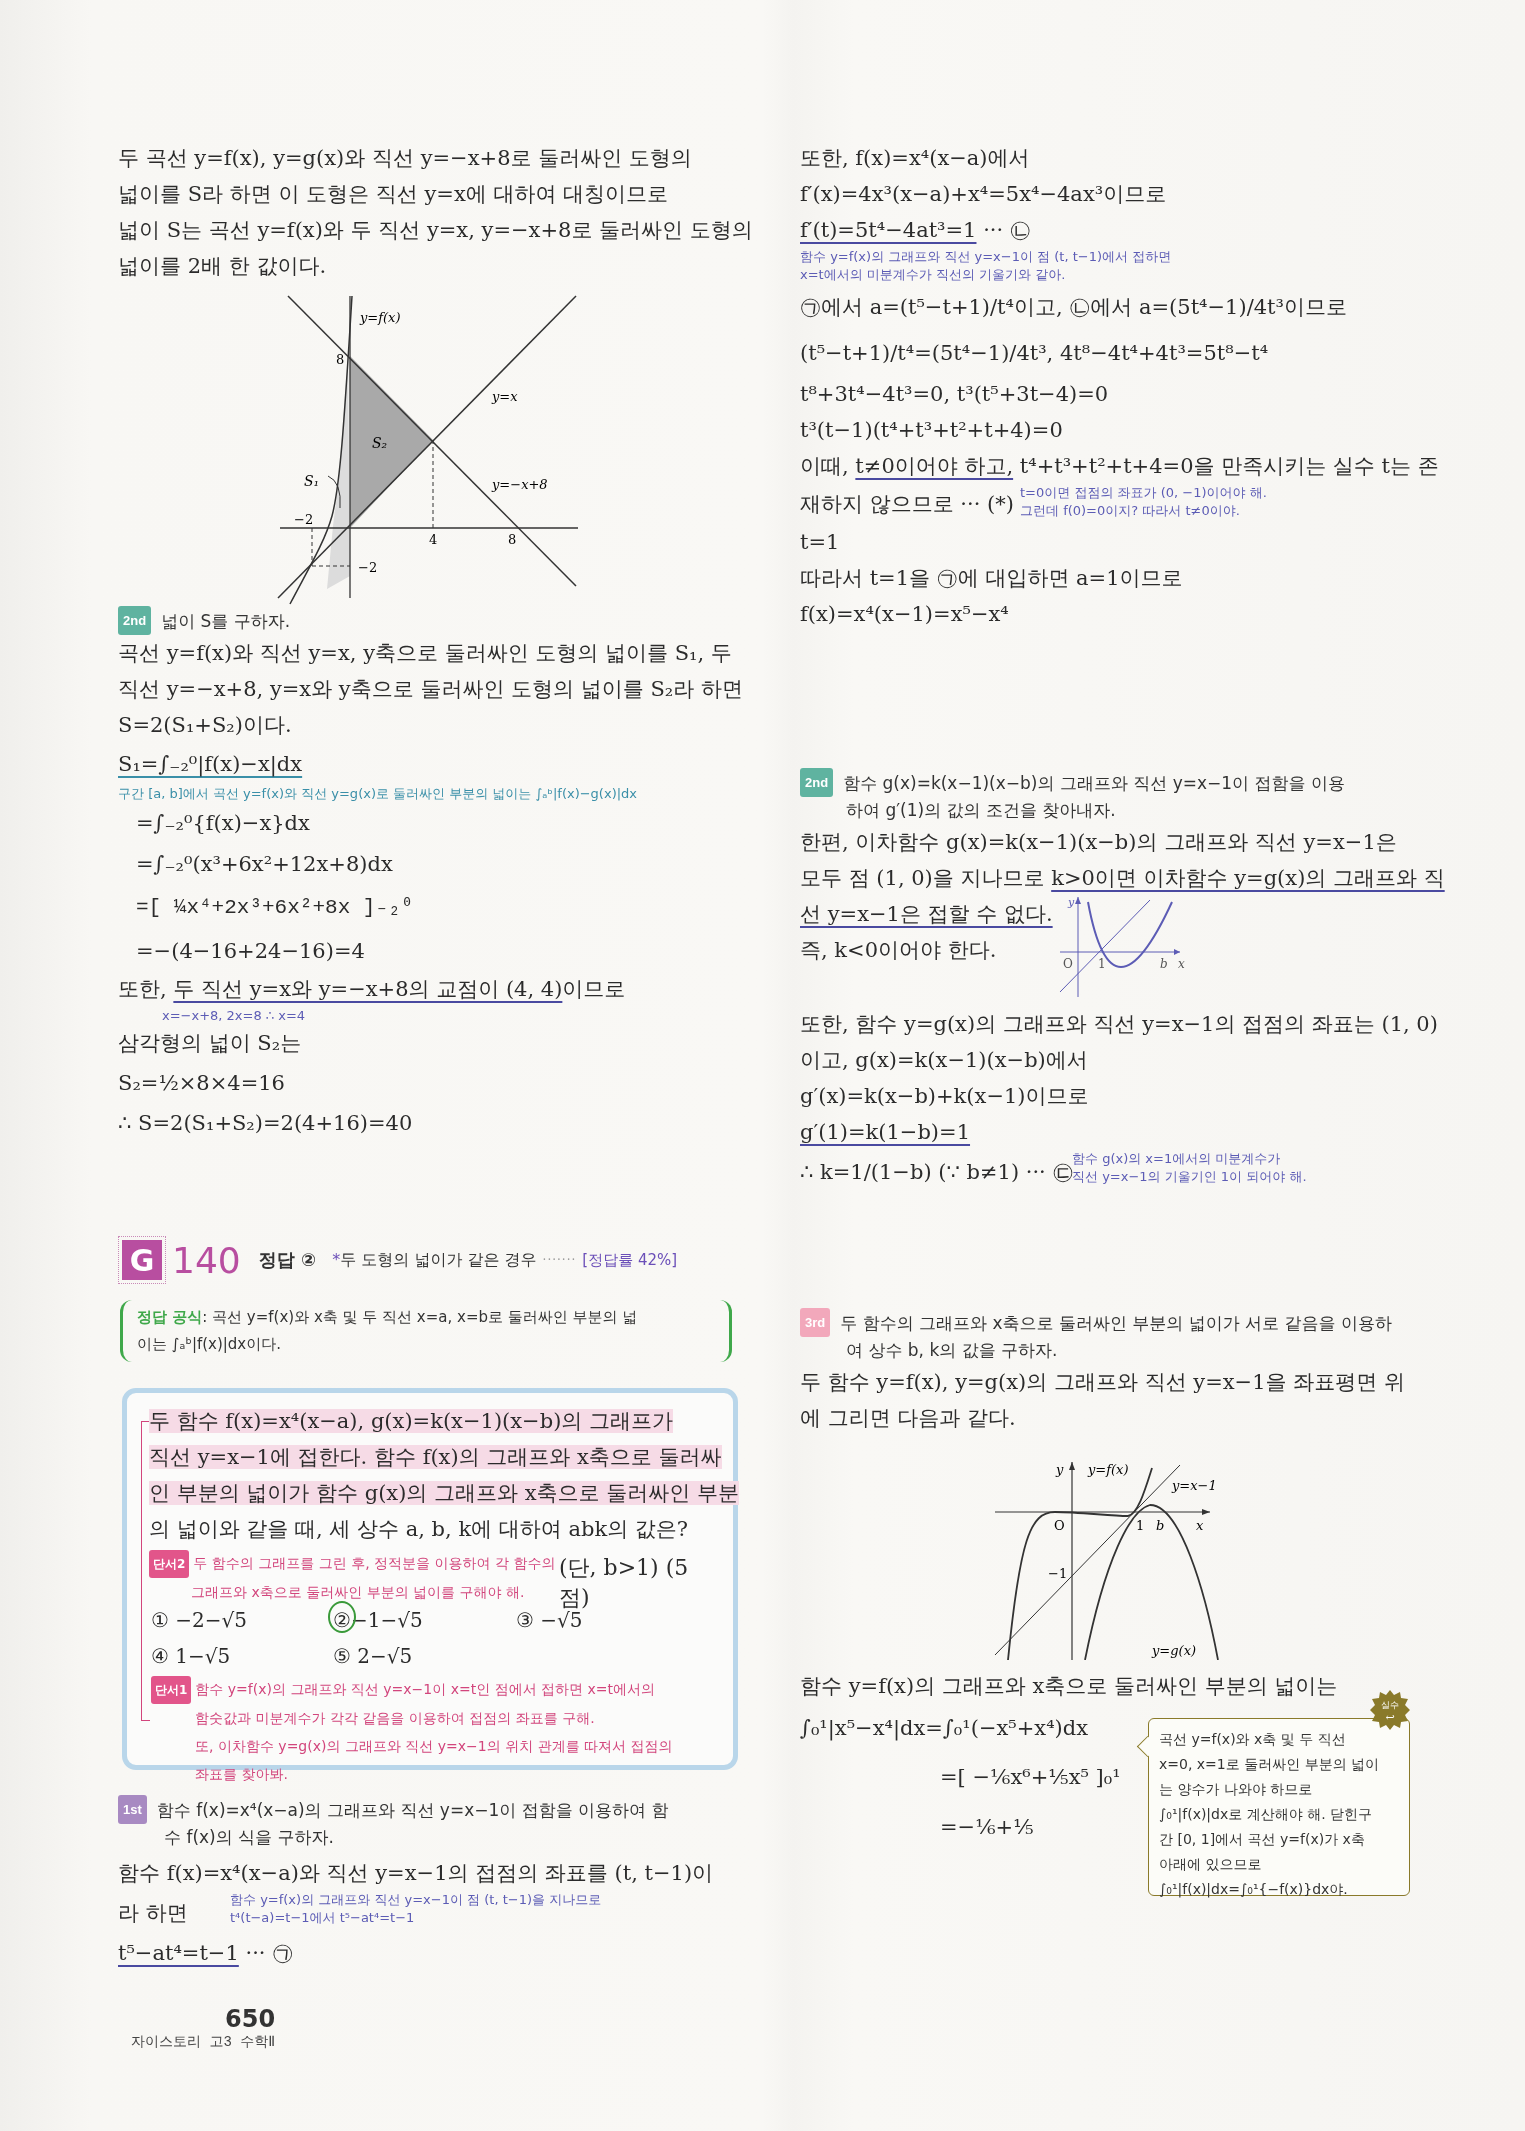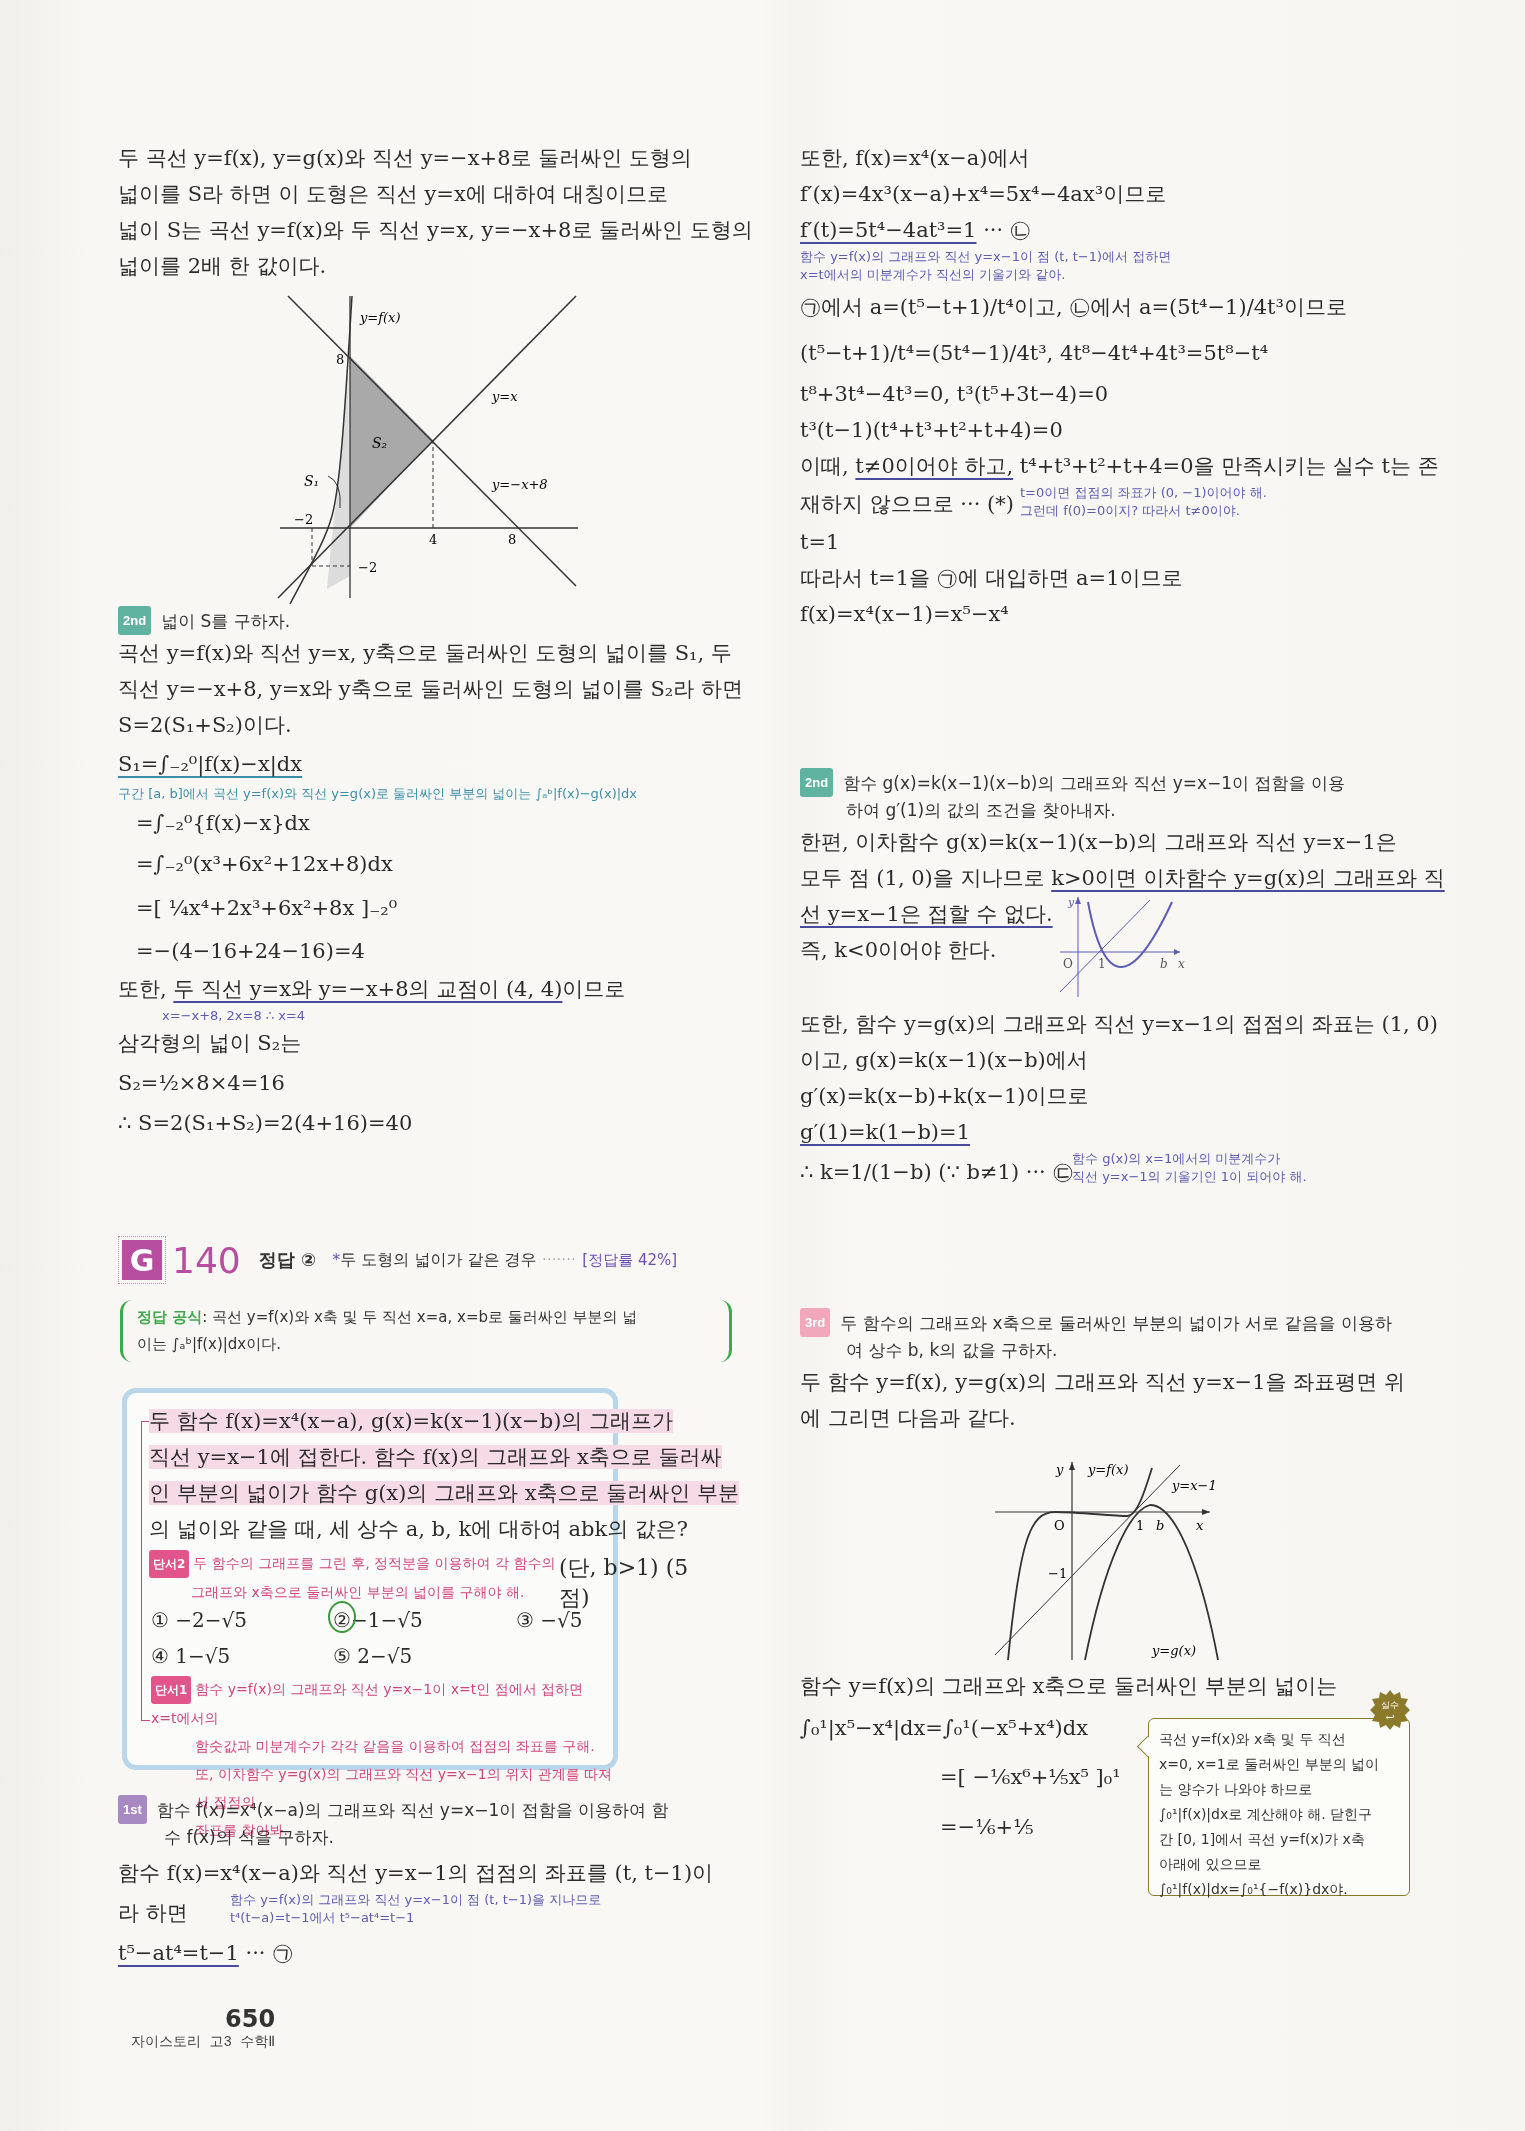--- a/index.html
+++ b/index.html
@@ -32,21 +32,21 @@
   .g-num { font-family:"DejaVu Sans",sans-serif; font-size:36px; color:#b84ea0; margin-left:10px; }
   .g-ans { font-family:"DejaVu Sans",sans-serif; font-weight:bold; font-size:18px; margin-left:18px; color:#333; }
   .g-topic { font-family:"DejaVu Sans",sans-serif; font-size:16px; margin-left:16px; color:#333; }
   .g-topic .star { color:#6b4fb8; }
   .g-dots { color:#999; font-size:12px; margin:0 6px; letter-spacing:1px; }
   .g-rate { font-family:"DejaVu Sans",sans-serif; font-size:15px; color:#6b4fb8; }
 
   .formula-box { position:absolute; left:120px; top:1300px; width:612px; height:62px; border-left:3px solid #3fa84a; border-right:3px solid #3fa84a; border-radius:12px; padding:4px 14px; box-sizing:border-box; font-family:"DejaVu Sans",sans-serif; font-size:15px; line-height:27px; color:#333; }
   .formula-box .lbl { color:#3fa84a; font-weight:bold; }
 
-  .problem-box { position:absolute; left:122px; top:1388px; width:496px; height:382px; border:5px solid #b9d6ea; border-radius:14px; box-sizing:border-box; background:#fbfbfa; }
+  .problem-box { position:absolute; left:122px; top:1388px; width:616px; height:382px; border:5px solid #b9d6ea; border-radius:14px; box-sizing:border-box; background:#fbfbfa; }
   .prob-text { position:absolute; left:22px; top:10px; width:560px; }
   .prob-line { font-size:21px; line-height:36px; white-space:nowrap; }
   .hl { background:#f6dbe6; }
   .prob-bracket { position:absolute; left:14px; top:28px; width:8px; height:298px; border-left:1.5px solid #d2457c; border-top:1.5px solid #d2457c; border-bottom:1.5px solid #d2457c; }
   .clue-tag { display:inline-block; background:#e2558a; color:#fff; font-weight:bold; font-size:12px; padding:0 4px; border-radius:3px; margin-right:4px; }
   .choices { position:absolute; left:24px; top:210px; font-size:20px; line-height:34px; }
   .choice { position:absolute; white-space:nowrap; }
   .circle-mark { position:absolute; left:-5px; top:-2px; width:24px; height:28px; border:2px solid #3a9a3a; border-radius:50%; }
 
   .callout { position:absolute; left:1148px; top:1718px; width:262px; height:178px; border:1.5px solid #8a7a2a; border-radius:6px; background:#fcfcf8; padding:8px 10px; box-sizing:border-box; font-family:"DejaVu Sans",sans-serif; font-size:14px; line-height:25px; color:#333; }
@@ -95,21 +95,21 @@
   <div class="step-head" style="margin-top:0px;">
     <span class="step-tag tag-2nd">2nd</span><span>넓이 S를 구하자.</span>
   </div>
   <div class="line">곡선 y=f(x)와 직선 y=x, y축으로 둘러싸인 도형의 넓이를 S₁, 두</div>
   <div class="line">직선 y=−x+8, y=x와 y축으로 둘러싸인 도형의 넓이를 S₂라 하면</div>
   <div class="line">S=2(S₁+S₂)이다.</div>
   <div class="line" style="line-height:42px;"><span class="ul" style="text-decoration-color:#3a8fa8;">S₁=∫₋₂⁰|f(x)−x|dx</span></div>
   <div class="note note-teal">구간 [a, b]에서 곡선 y=f(x)와 직선 y=g(x)로 둘러싸인 부분의 넓이는 ∫ₐᵇ|f(x)−g(x)|dx</div>
   <div class="line" style="padding-left:18px;line-height:41px;">=∫₋₂⁰{f(x)−x}dx</div>
   <div class="line" style="padding-left:18px;line-height:41px;">=∫₋₂⁰(x³+6x²+12x+8)dx</div>
-  <div class="line" style="padding-left:18px;line-height:46px;">=[ ¼x⁴+2x³+6x²+8x ]₋₂⁰</div>
+  <div class="line" style="padding-left:18px;line-height:46px;font-family:Liberation Mono, monospace;">=[ ¼x⁴+2x³+6x²+8x ]₋₂⁰</div>
   <div class="line" style="padding-left:18px;line-height:40px;">=−(4−16+24−16)=4</div>
   <div class="line">
     <span>또한, </span><span class="ul">두 직선 y=x와 y=−x+8의 교점이 (4, 4)</span><span>이므로</span>
   </div>
   <div class="note" style="padding-left:44px;">x=−x+8, 2x=8   ∴ x=4</div>
   <div class="line">삼각형의 넓이 S₂는</div>
   <div class="line" style="line-height:44px;">S₂=½×8×4=16</div>
   <div class="line">∴ S=2(S₁+S₂)=2(4+16)=40</div>
 </div>
 

